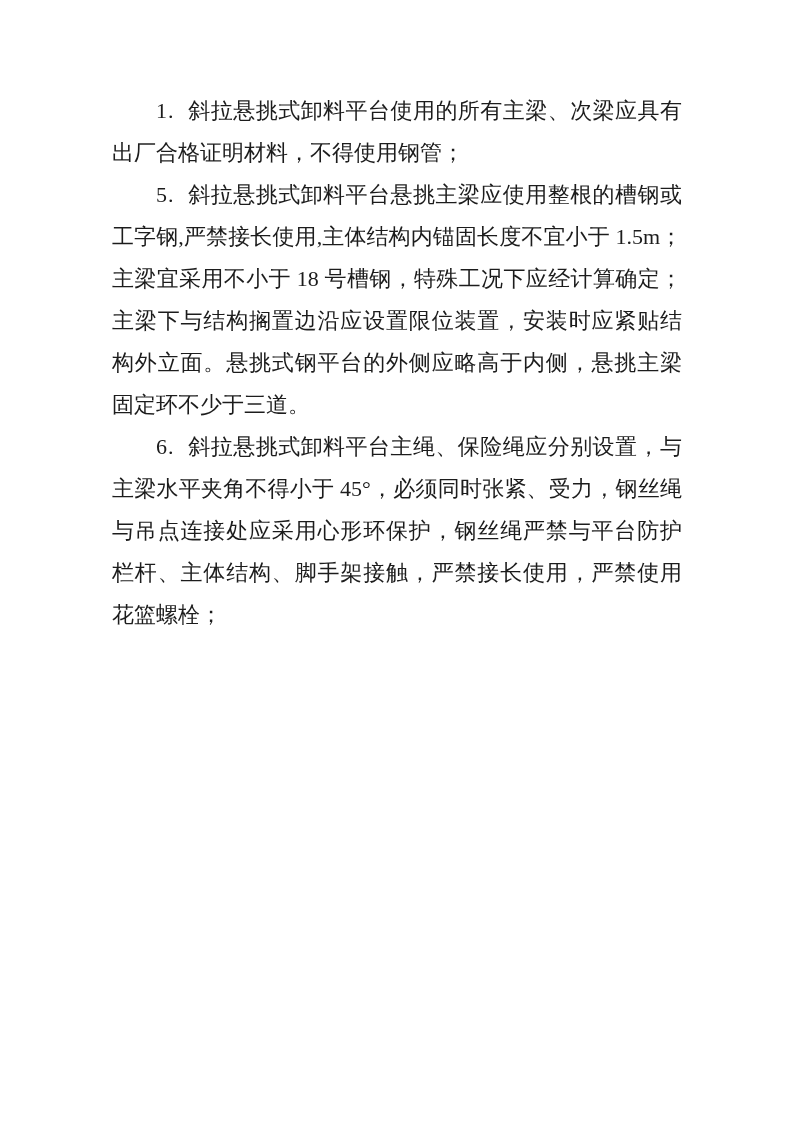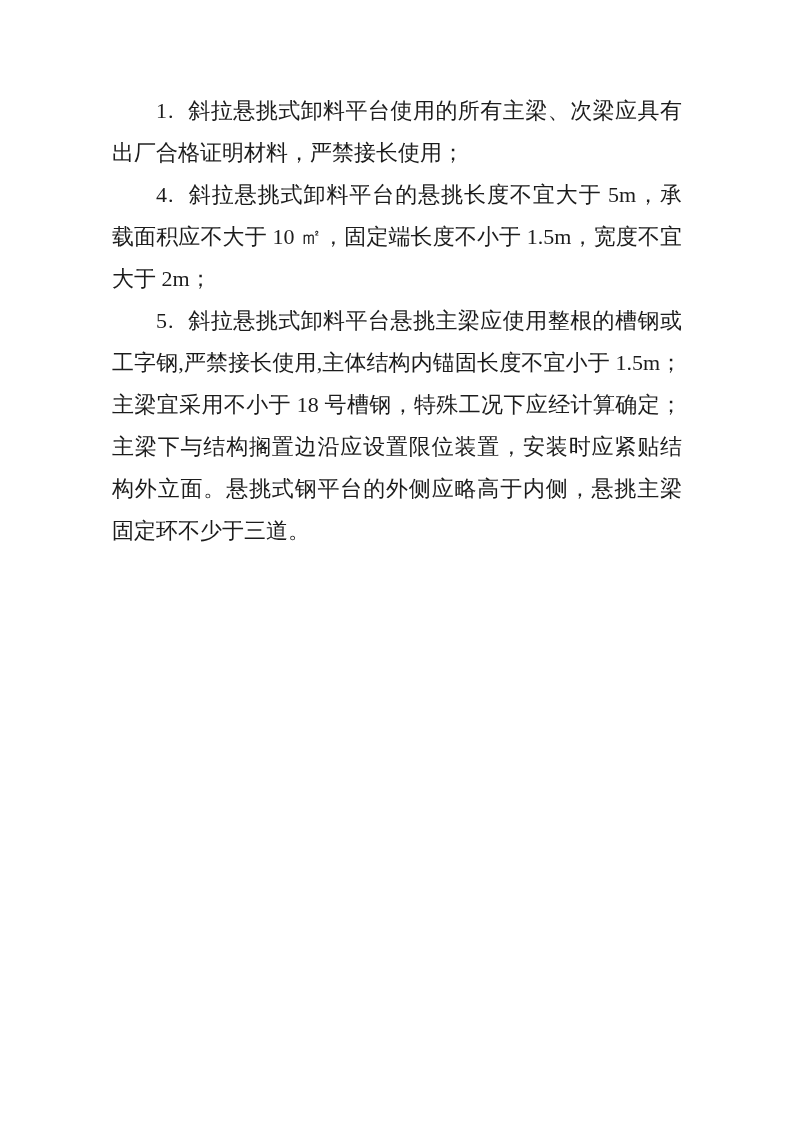--- a/index.html
+++ b/index.html
@@ -35,17 +35,17 @@
   .num {
     margin-right: 0.6em;
     letter-spacing: 0.05em;
   }
 </style>
 </head>
 <body>
 
 <div class="page">
   <div class="content">
-      <p class="para"><span class="num">1.</span><span>斜拉悬挑式卸料平台使用的所有主梁、次梁应具有出厂合格证明材料，严禁接长使用；</span></p>
-      <p class="para"><span class="num">4.</span><span>斜拉悬挑式卸料平台的悬挑长度不宜大于 5m，承载面积应不大于 10 ㎡，固定端长度不小于 1.5m，宽度不宜大于 2m；</span></p>
+      <p class="para"><span class="num">1.</span><span>斜拉悬挑式卸料平台使用的所有主梁、次梁应具有出厂合格证明材料，不得使用钢管；</span></p>
       <p class="para"><span class="num">5.</span><span>斜拉悬挑式卸料平台悬挑主梁应使用整根的槽钢或工字钢,严禁接长使用,主体结构内锚固长度不宜小于 1.5m；主梁宜采用不小于 18 号槽钢，特殊工况下应经计算确定；主梁下与结构搁置边沿应设置限位装置，安装时应紧贴结构外立面。悬挑式钢平台的外侧应略高于内侧，悬挑主梁固定环不少于三道。</span></p>
+      <p class="para"><span class="num">6.</span><span>斜拉悬挑式卸料平台主绳、保险绳应分别设置，与主梁水平夹角不得小于 45°，必须同时张紧、受力，钢丝绳与吊点连接处应采用心形环保护，钢丝绳严禁与平台防护栏杆、主体结构、脚手架接触，严禁接长使用，严禁使用花篮螺栓；</span></p>
     </div>
 </div>
 
 </body></html>

